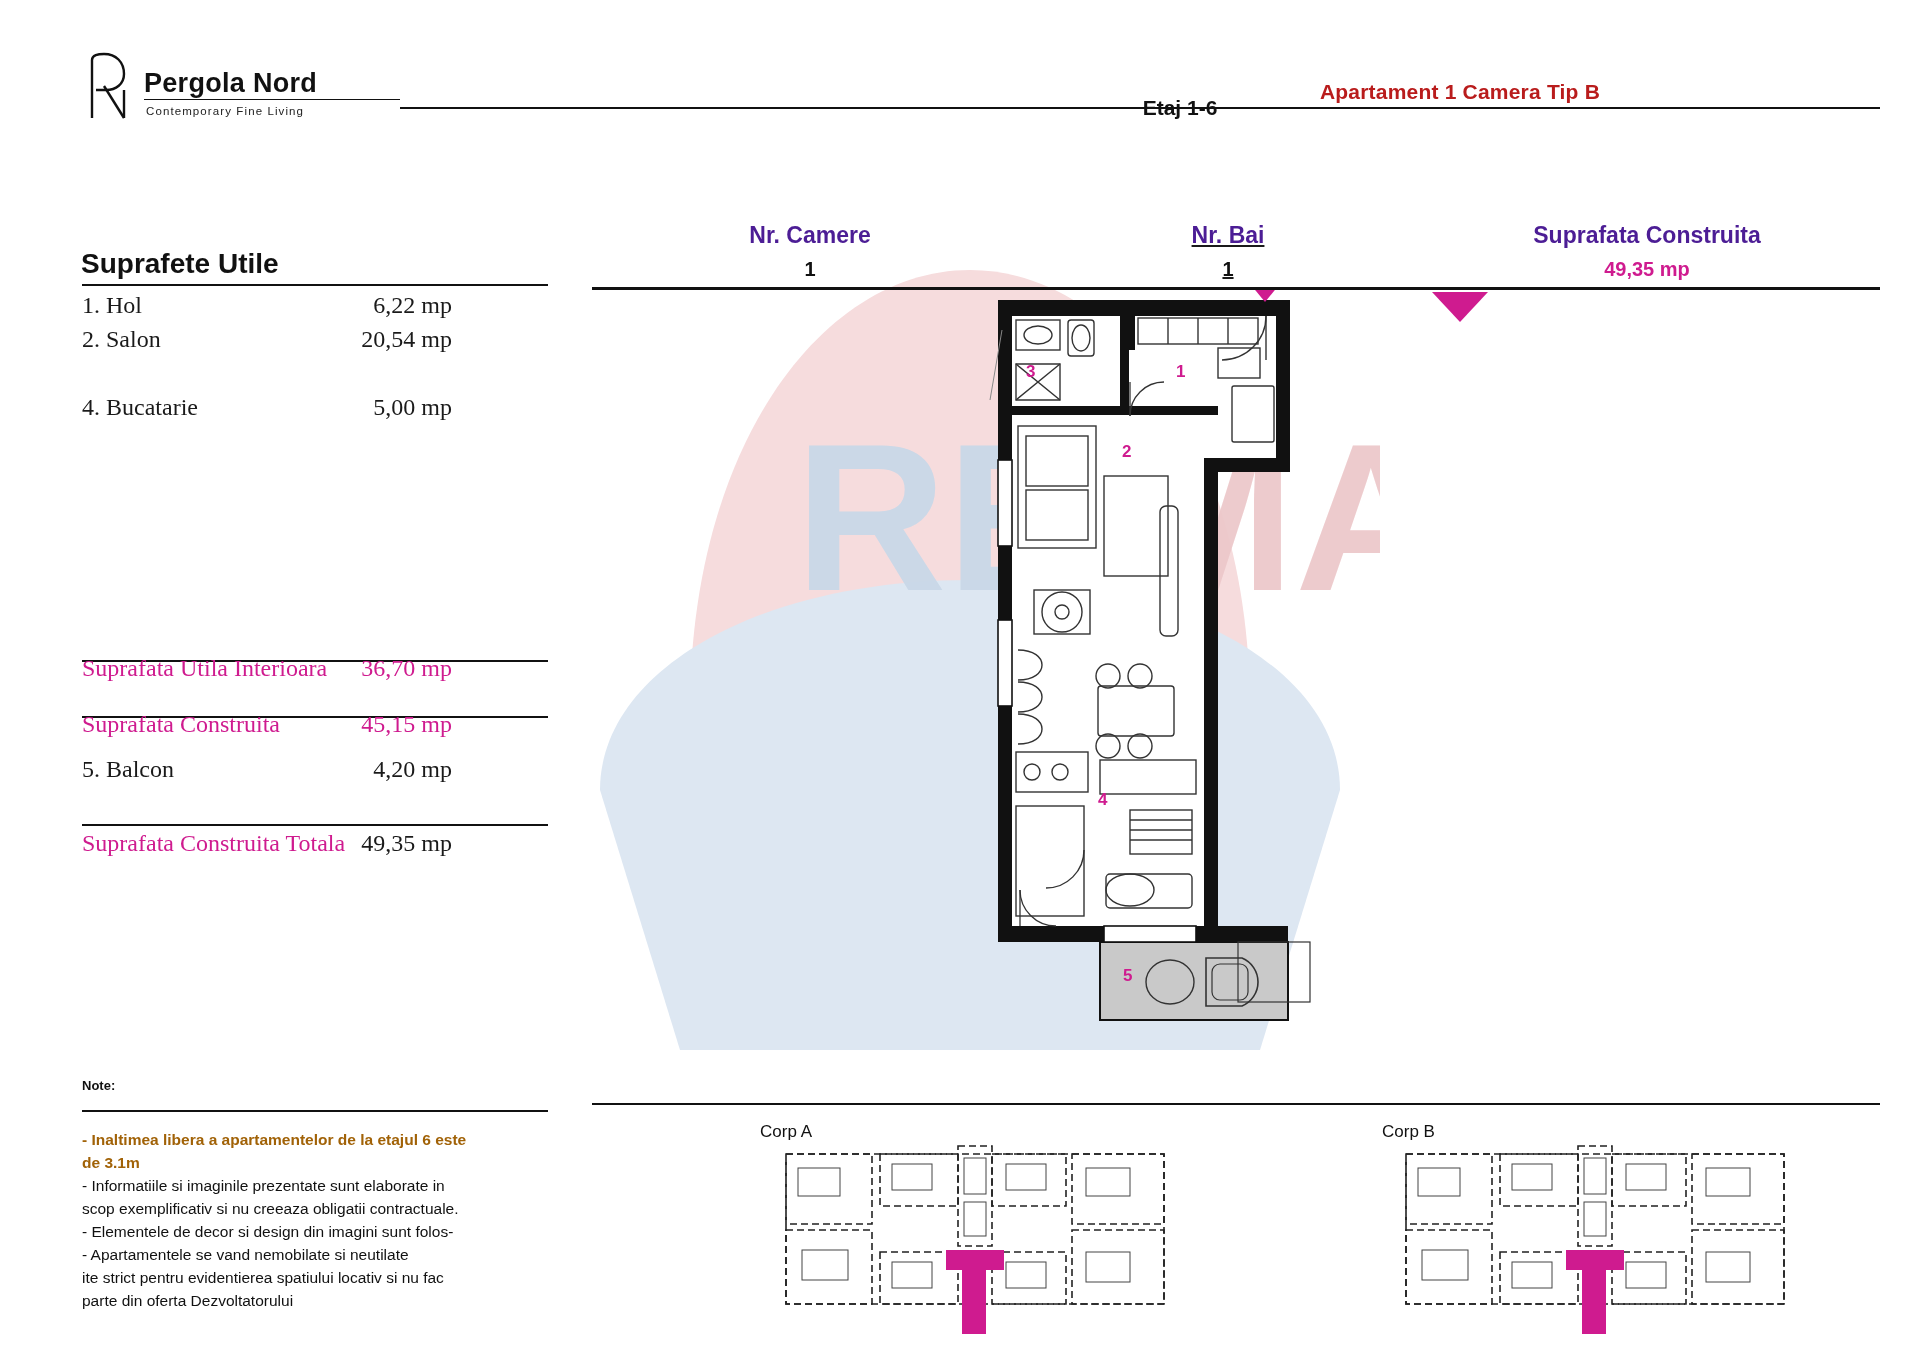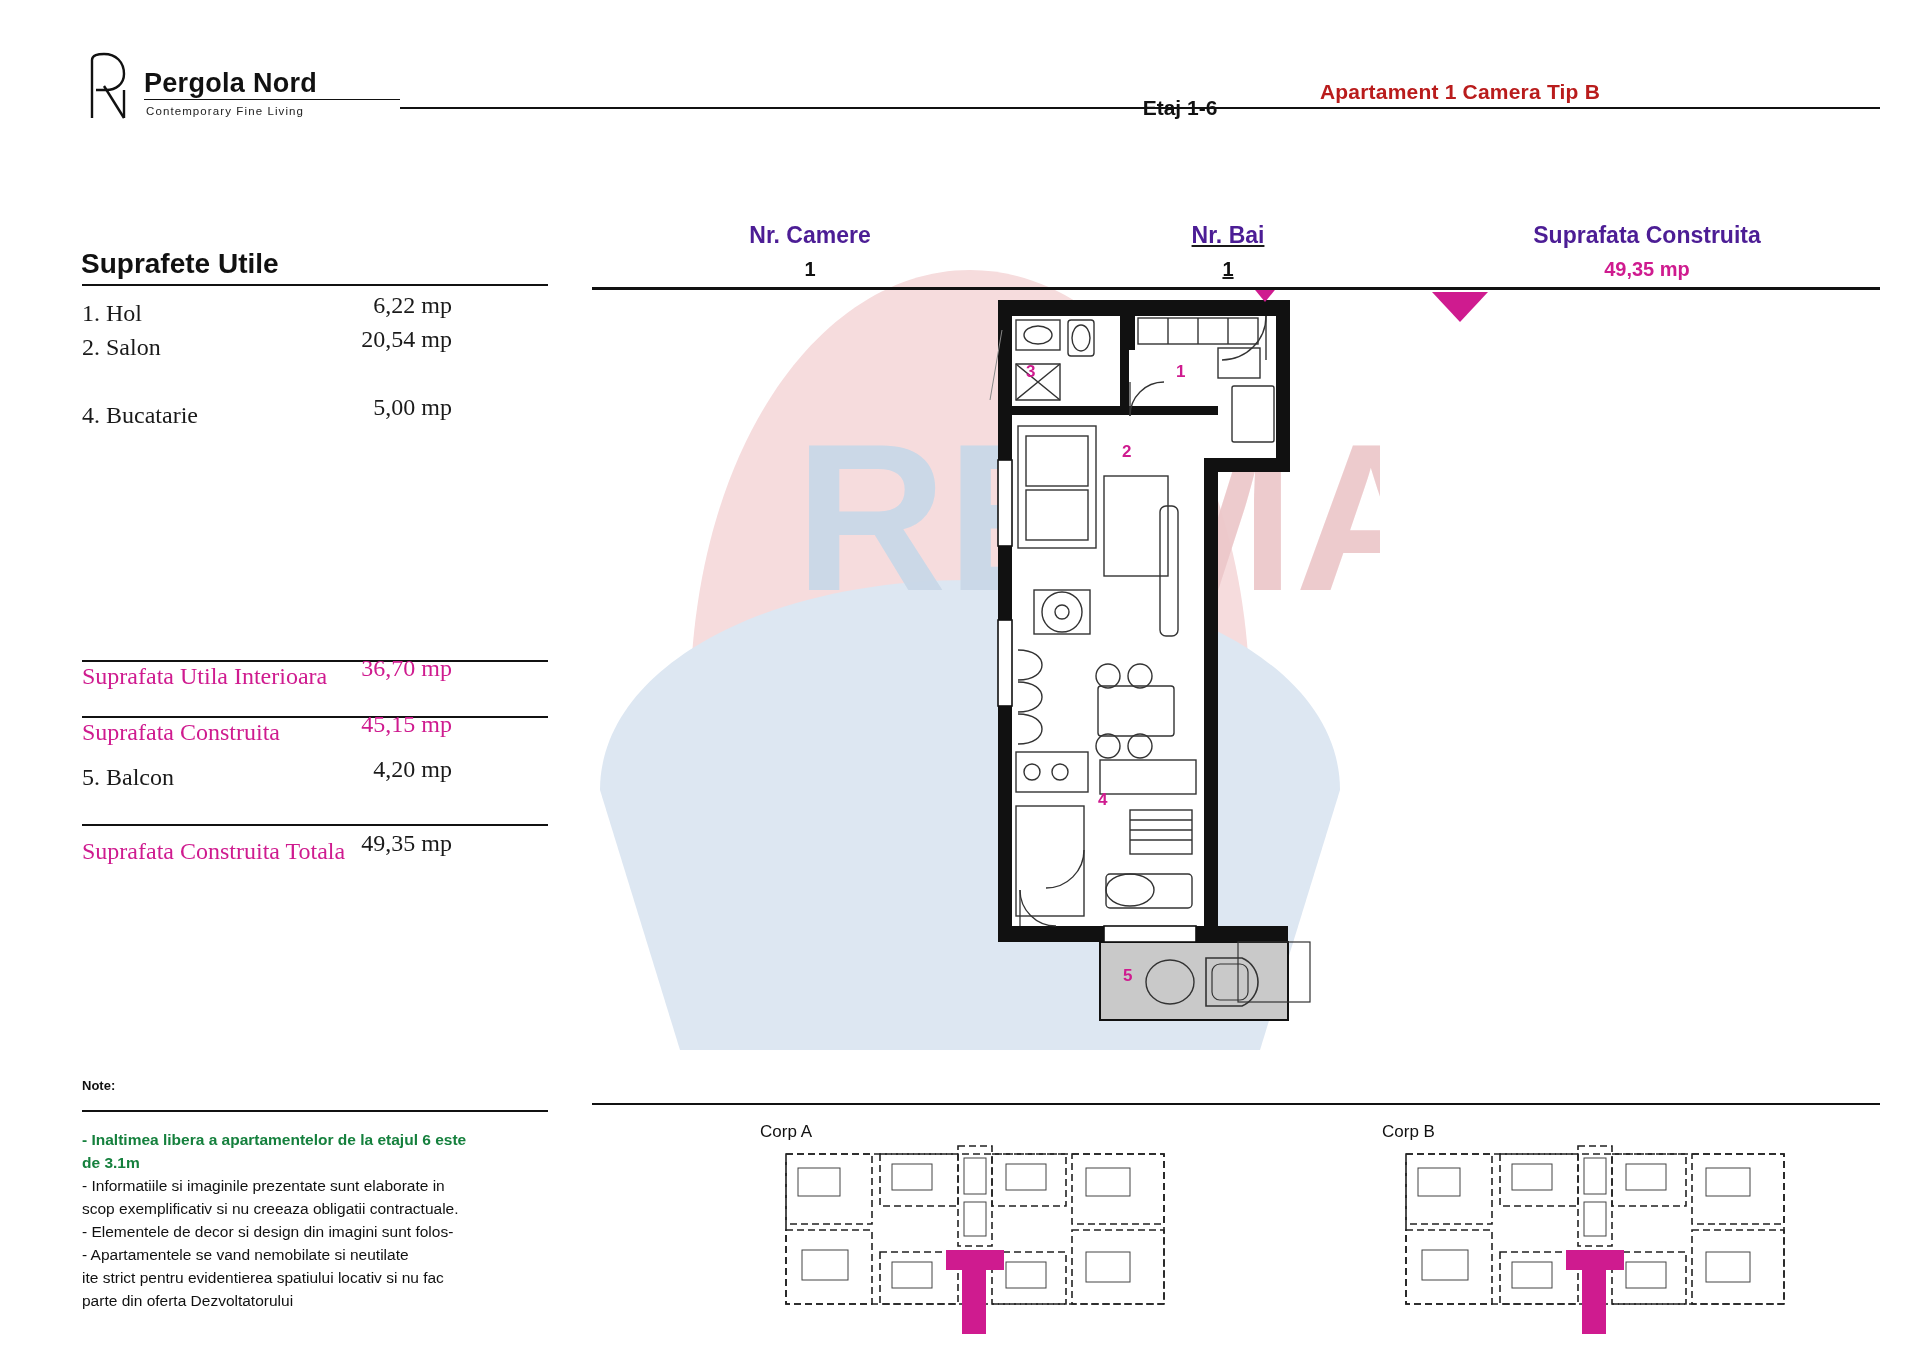--- a/index.html
+++ b/index.html
@@ -131,21 +131,20 @@
     left: 82px;
     width: 466px;
     height: 36px;
     font-size: 24px;
   }
   .area-row .lbl {
     position: absolute;
     left: 0;
     top: 0;
     white-space: nowrap;
-    margin-top: 8px;
   }
   .area-row .val {
     position: absolute;
     right: 96px;
     top: 0;
     text-align: right;
     white-space: nowrap;
   }
   .pink { color: #cf1b8f; }
 
@@ -162,21 +161,21 @@
     position: absolute;
     left: 82px;
     top: 1128px;
     width: 470px;
     font-family: "Liberation Sans", sans-serif;
     font-size: 15.5px;
     line-height: 23px;
     color: #111;
   }
   .note-body .hl {
-    color: #15803d;
+    color: #a16207;
     font-weight: bold;
   }
 
   
   .stats-rule {
     position: absolute;
     left: 592px;
     top: 287px;
     width: 1288px;
     height: 3px;

